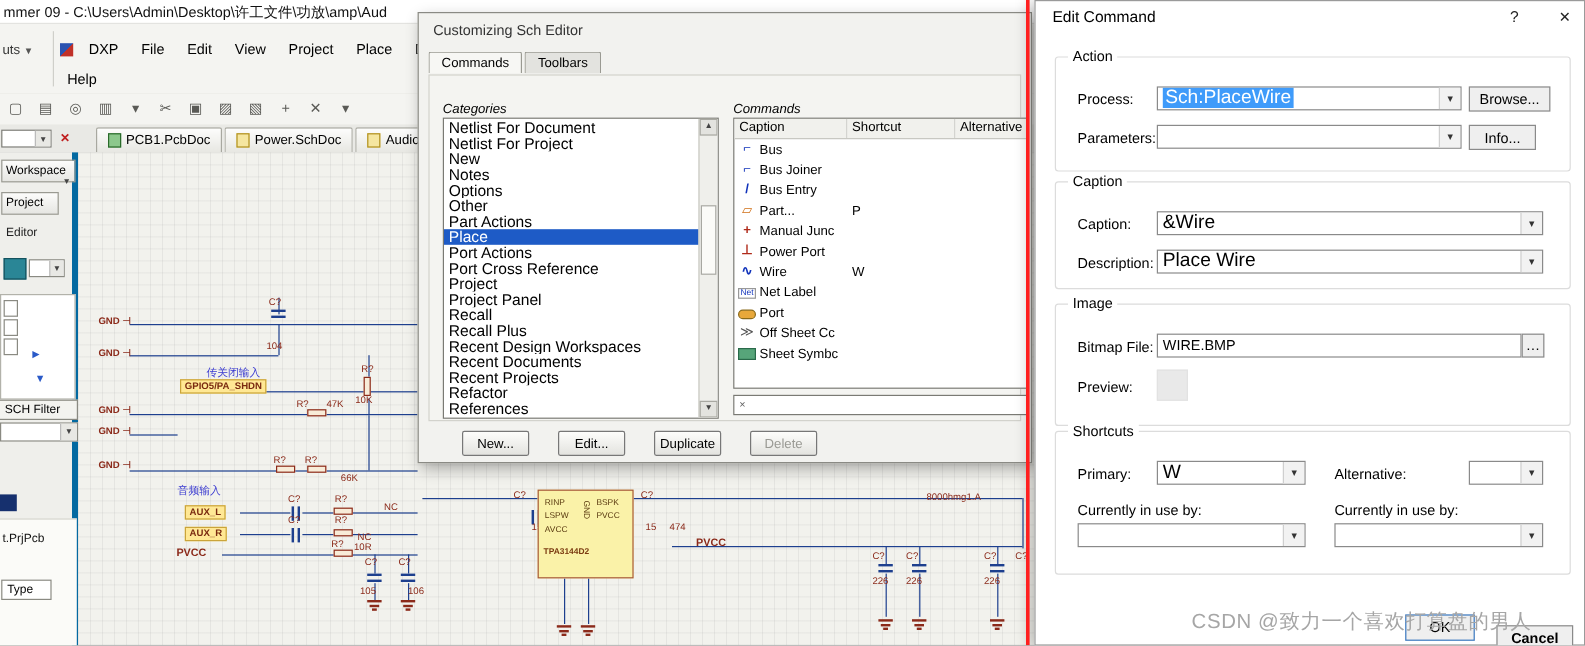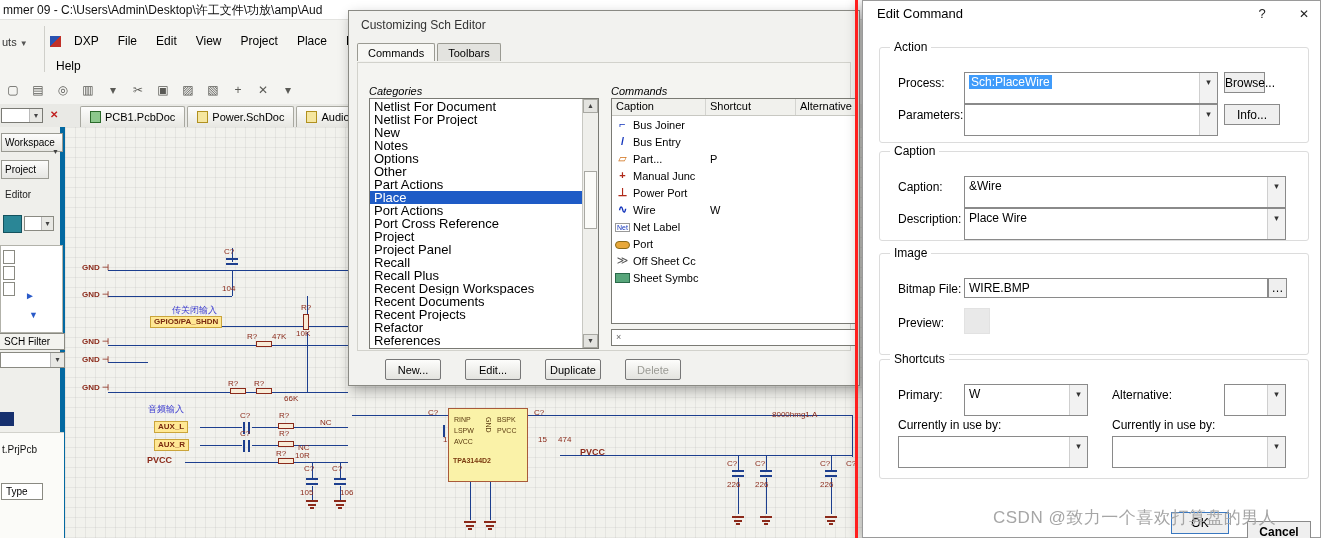--- a/index.html
+++ b/index.html
@@ -115,21 +115,21 @@
   .btn-classic.disabled{color:#9a9a94;}
 
   
   .dlg-edit{position:absolute;left:862px;top:0;width:459px;height:538px;background:#ffffff;border:1px solid #9a9a9a;box-shadow:-4px 2px 12px rgba(0,0,0,.25);z-index:40;box-sizing:border-box;}
   .de-title{position:absolute;left:14px;top:5px;font-size:13px;color:#000;}
   .de-help{position:absolute;left:388px;top:3px;width:22px;height:20px;text-align:center;font-size:13px;line-height:20px;color:#222;}
   .de-close{position:absolute;left:430px;top:3px;width:22px;height:20px;text-align:center;font-size:12px;line-height:20px;color:#222;}
   .grp{position:absolute;border:1px solid #dcdcdc;border-radius:3px;}
   .grp-lbl{position:absolute;left:10px;top:-8px;background:#fff;padding:0 4px;font-size:12px;color:#000;}
   .flbl{position:absolute;font-size:12px;color:#000;white-space:nowrap;}
-  .combo{position:absolute;height:32px;background:#fff;border:1px solid #8a8a8a;box-sizing:border-box;font-size:12px;line-height:18px;padding-left:4px;white-space:nowrap;overflow:hidden;}
+  .combo{position:absolute;height:20px;background:#fff;border:1px solid #8a8a8a;box-sizing:border-box;font-size:16px;line-height:18px;padding-left:4px;white-space:nowrap;overflow:hidden;}
   .combo::after{content:"▾";position:absolute;right:0;top:0;bottom:0;width:17px;background:#f2f2f2;border-left:1px solid #cfcfcf;text-align:center;font-size:9px;line-height:18px;color:#333;}
   .txtbox{position:absolute;height:20px;background:#fff;border:1px solid #8a8a8a;box-sizing:border-box;font-size:12px;line-height:18px;padding-left:4px;white-space:nowrap;overflow:hidden;}
   .sel-blue{background:#3f9bfa;color:#fff;padding:0 2px;}
   .btn-flat{position:absolute;height:21px;background:#efefef;border:1px solid #8a8a8a;font-size:12px;font-family:inherit;color:#000;padding:0;}
   .btn-default{border:1px solid #3a78c0;}
   .preview-box{position:absolute;background:#e9e9e9;border:1px solid #e2e2e2;}
 
   
   .red-line{position:absolute;left:855px;top:0;width:3px;height:538px;background:#ff1f1f;z-index:45;}
   .watermark{position:absolute;left:993px;top:506px;z-index:50;font-size:17px;color:#a6a6a6;white-space:nowrap;letter-spacing:.5px;}
@@ -375,20 +375,28 @@
     <span class="dc-lbl" style="left:262px;top:74px;">Commands</span>
     <div class="cmd-list">
       <div id="commands-header">
           <span class="cmd-hcell">Caption</span>
           <span class="cmd-hcell">Shortcut</span>
           <span class="cmd-hcell">Alternative</span>
         </div>
       <div id="commands-rows">
           <div class="cmd-row">
             <span class="cmd-c1">
+              <span class="cic bus-icon"></span>
+              <span class="cmd-cap">Bus</span>
+            </span>
+            <span class="cmd-sc"></span>
+            <span class="cmd-al"></span>
+          </div>
+          <div class="cmd-row">
+            <span class="cmd-c1">
               <span class="cic bus-joiner-icon"></span>
               <span class="cmd-cap">Bus Joiner</span>
             </span>
             <span class="cmd-sc"></span>
             <span class="cmd-al"></span>
           </div>
           <div class="cmd-row">
             <span class="cmd-c1">
               <span class="cic bus-entry-icon"></span>
               <span class="cmd-cap">Bus Entry</span>
@@ -473,21 +481,21 @@
 
   <div class="dlg-edit">
     <div class="de-title">Edit Command</div>
     <div class="de-help">?</div>
     <div class="de-close">✕</div>
 
     <div class="grp" style="left:16px;top:46px;width:428px;height:94px;">
       <span class="grp-lbl">Action</span>
       <span class="flbl" style="left:18px;top:28px;">Process:</span>
       <div class="combo" style="left:84px;top:24px;width:254px;"><span class="sel-blue">Sch:PlaceWire</span></div>
-      <button class="btn-flat" style="left:344px;top:24px;width:41px;">Browse...</button>
+      <button class="btn-flat" style="left:344px;top:24px;width:68px;">Browse...</button>
       <span class="flbl" style="left:18px;top:60px;">Parameters:</span>
       <div class="combo" style="left:84px;top:56px;width:254px;"></div>
       <button class="btn-flat" style="left:344px;top:56px;width:56px;">Info...</button>
     </div>
 
     <div class="grp" style="left:16px;top:150px;width:428px;height:88px;">
       <span class="grp-lbl">Caption</span>
       <span class="flbl" style="left:18px;top:28px;">Caption:</span>
       <div class="combo" style="left:84px;top:24px;width:322px;"><span>&amp;Wire</span></div>
       <span class="flbl" style="left:18px;top:60px;">Description:</span>

